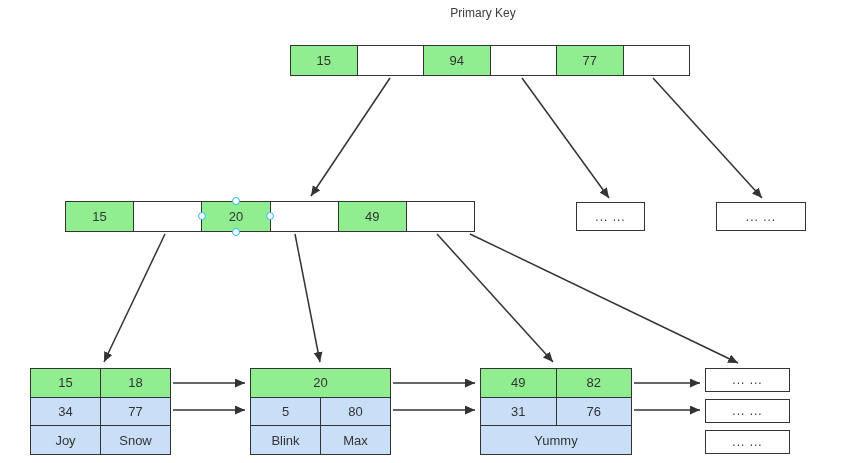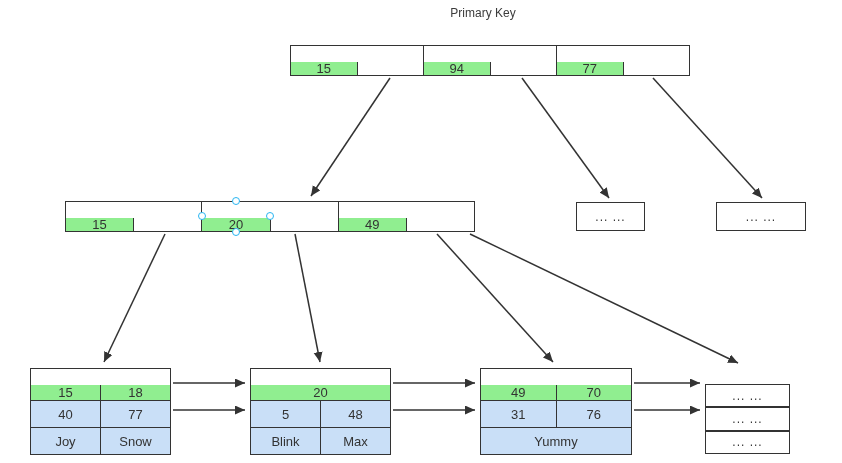--- a/index.html
+++ b/index.html
@@ -13,21 +13,21 @@
   }
   .node {
     position:absolute; display:flex; border:1.5px solid var(--border,#333);
     box-sizing:border-box; background:#fff;
   }
   .cell {
     flex:1; display:flex; align-items:center; justify-content:center;
     font-size:13px; border-right:1.5px solid var(--border,#333); box-sizing:border-box;
   }
   .cell:last-child { border-right:none; }
-  .green { background:var(--key-green,#90EE90);margin-top:16px; }
+  .green { background:var(--key-green,#90EE90); }
   .blue  { background:var(--data-blue,#C9DFF7); }
   .ellipsis { letter-spacing:1px; font-size:12px; }
   .leaf {
     position:absolute; display:flex; flex-direction:column;
     border:1.5px solid var(--border,#333); box-sizing:border-box; background:#fff;
   }
   .leaf-row { flex:1; display:flex; border-bottom:1.5px solid var(--border,#333); }
   .leaf-row:last-child { border-bottom:none;text-align:center; }
   .leaf-cell {
     flex:1; display:flex; align-items:center; justify-content:center;
@@ -108,47 +108,47 @@
   <div class="node" style="left:716px; top:202px; width:90px; height:29px;">
     <div class="cell ellipsis">...  ...</div>
   </div>
 
   <div class="leaf" style="left:30px; top:368px; width:141px; height:87px;">
     <div class="leaf-row">
       <div class="leaf-cell green">15</div>
       <div class="leaf-cell green">18</div>
     </div>
     <div class="leaf-row">
-      <div class="leaf-cell blue">40</div>
+      <div class="leaf-cell blue">34</div>
       <div class="leaf-cell blue">77</div>
     </div>
     <div class="leaf-row">
       <div class="leaf-cell blue">Joy</div>
       <div class="leaf-cell blue">Snow</div>
     </div>
   </div>
 
   <div class="leaf" style="left:250px; top:368px; width:141px; height:87px;">
     <div class="leaf-row">
       <div class="leaf-cell green">20</div>
     </div>
     <div class="leaf-row">
       <div class="leaf-cell blue">5</div>
-      <div class="leaf-cell blue">48</div>
+      <div class="leaf-cell blue">80</div>
     </div>
     <div class="leaf-row">
       <div class="leaf-cell blue">Blink</div>
       <div class="leaf-cell blue">Max</div>
     </div>
   </div>
 
   <div class="leaf" style="left:480px; top:368px; width:152px; height:87px;">
     <div class="leaf-row">
       <div class="leaf-cell green">49</div>
-      <div class="leaf-cell green">70</div>
+      <div class="leaf-cell green">82</div>
     </div>
     <div class="leaf-row">
       <div class="leaf-cell blue">31</div>
       <div class="leaf-cell blue">76</div>
     </div>
     <div class="leaf-row">
       <div class="leaf-cell blue">Yummy</div>
     </div>
   </div>
 

